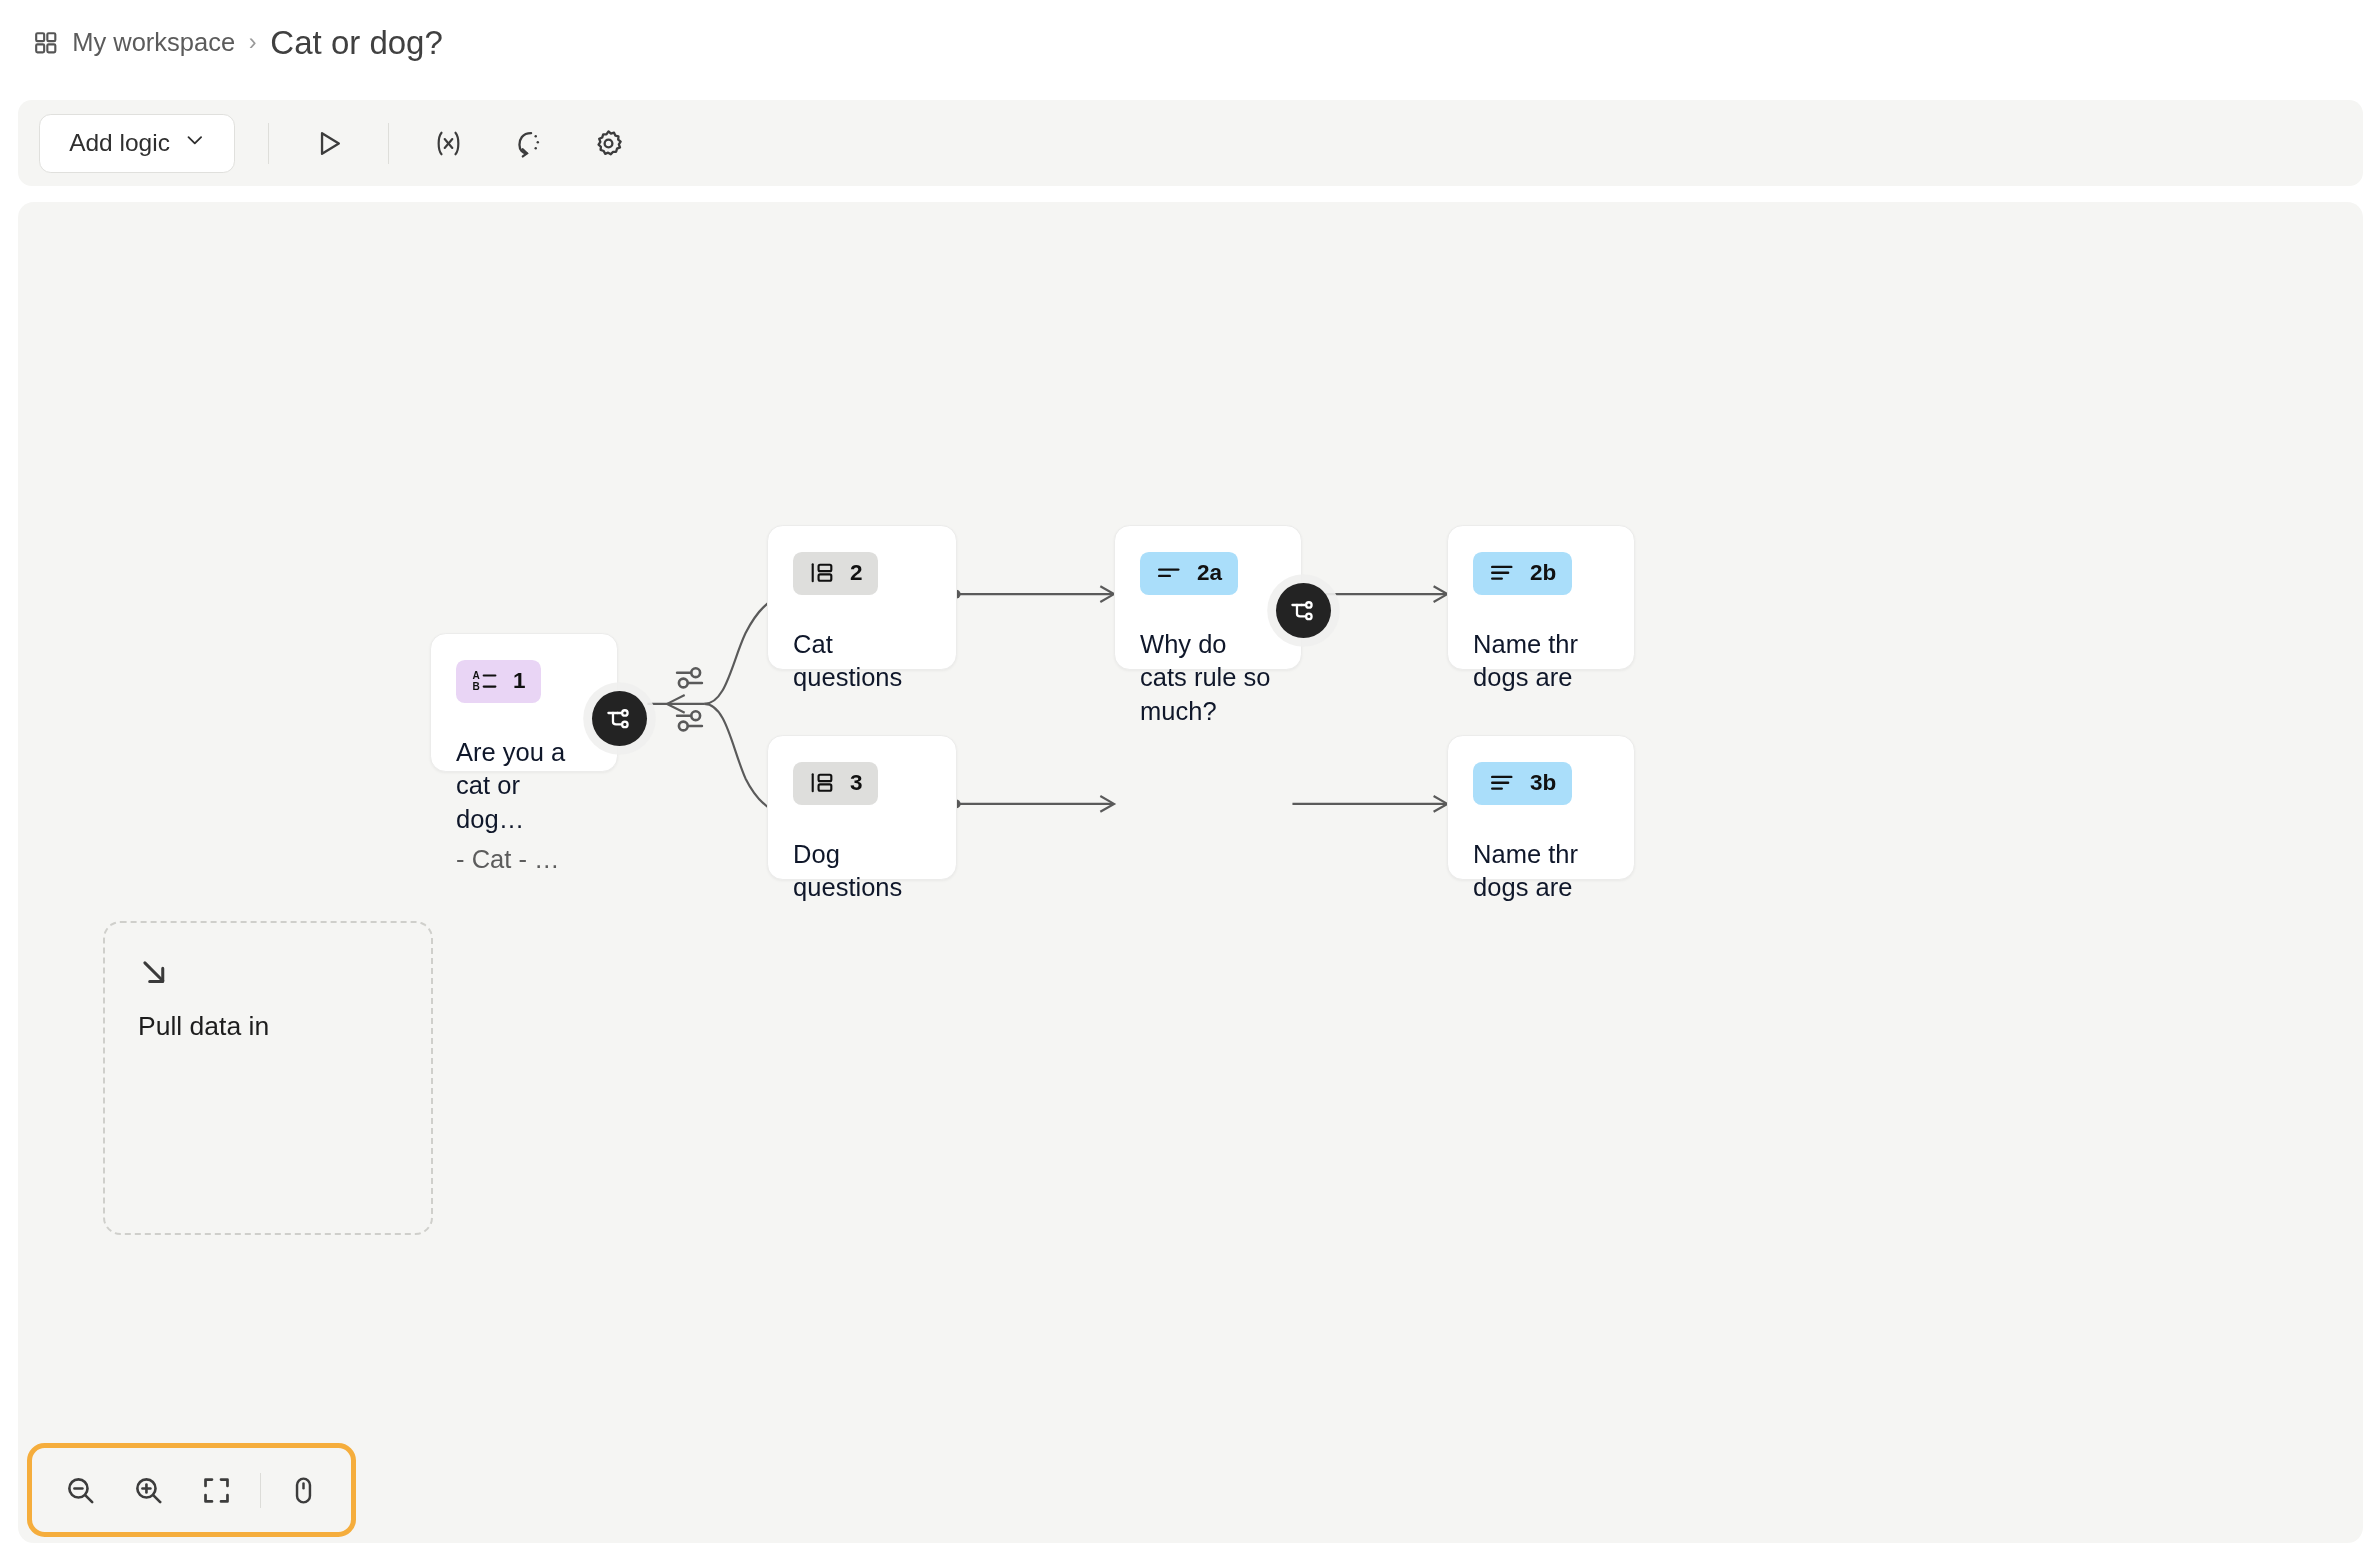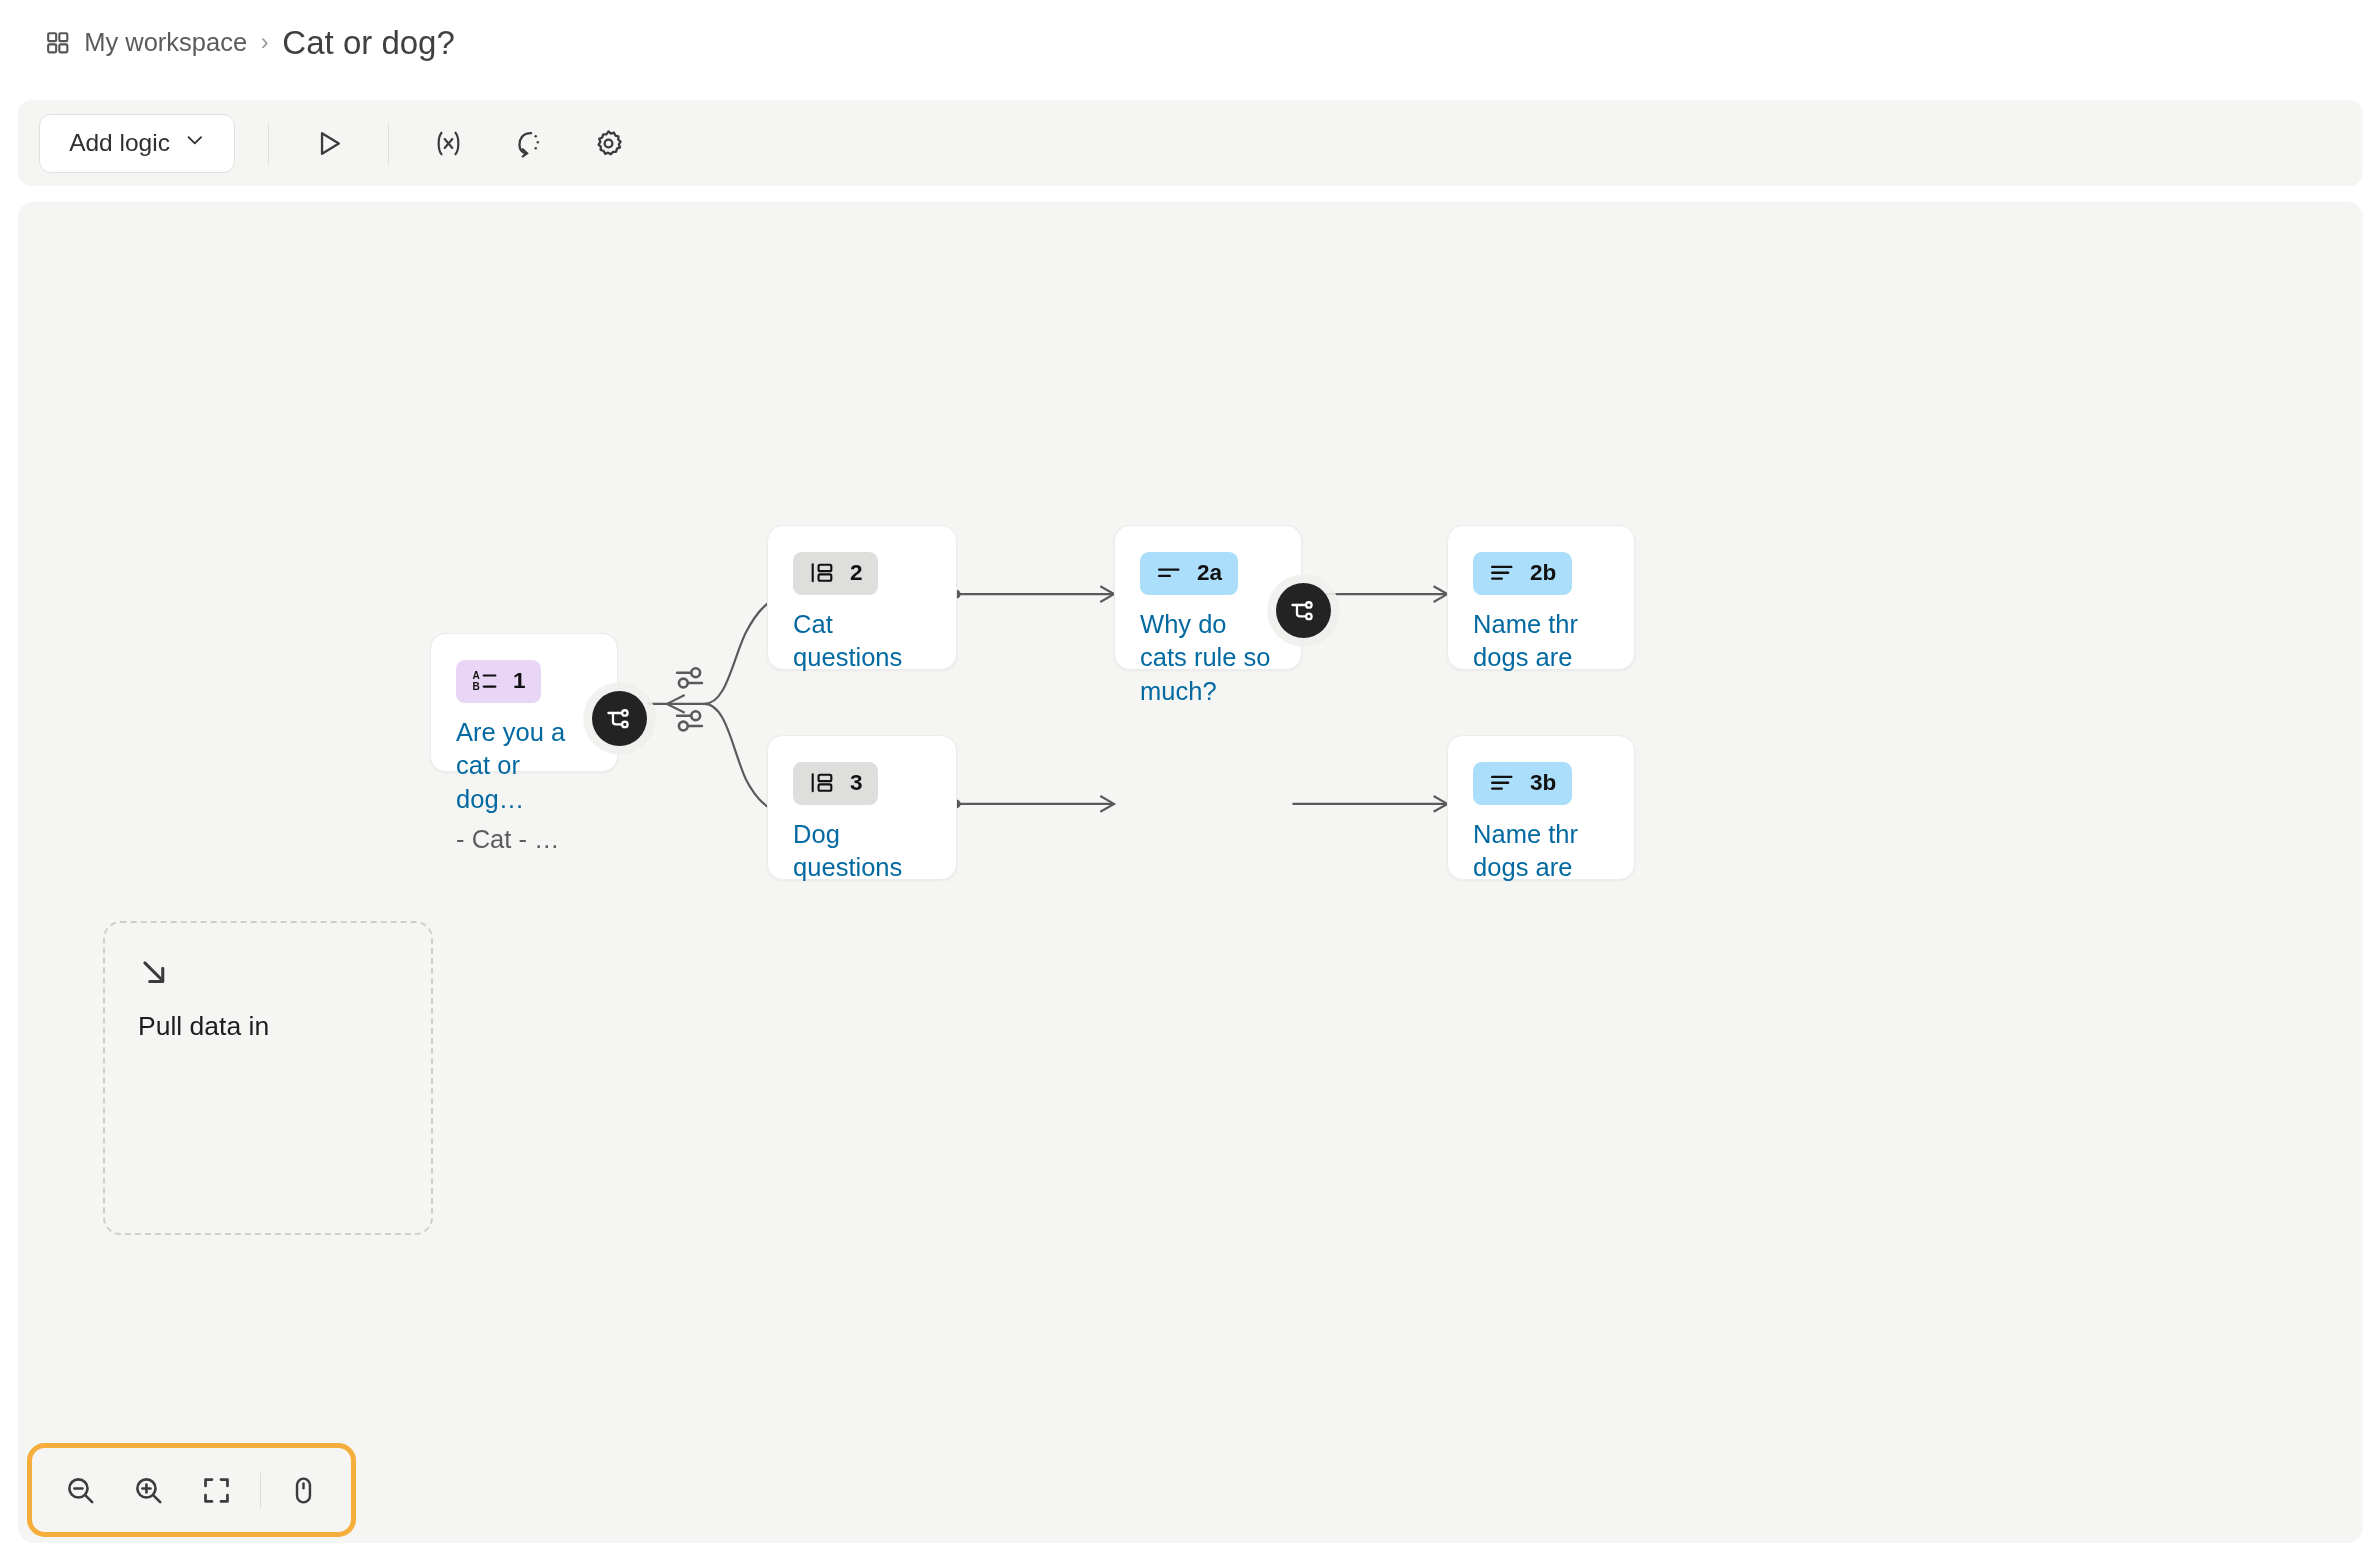--- a/index.html
+++ b/index.html
@@ -5,21 +5,21 @@
   * { box-sizing: border-box; margin: 0; padding: 0; }
   html, body {
     width: 2378px; height: 1558px;
     background: #ffffff;
     font-family: "Liberation Sans", sans-serif;
     overflow: hidden;
   }
 
   
   .topbar {
-    position: absolute; top: 0; left: 12px;
+    position: absolute; top: 0; left: 0;
     width: 2238px; height: 92px;
     display: flex; align-items: center;
   }
   .breadcrumb {
     position: absolute; left: 33px; top: 23.5px;
     display: flex; align-items: center; gap: 13.7px;
     font-size: 25.5px; color: #4b4b4b;
   }
   .grid-icon { width: 25.5px; height: 25.5px; display: block; }
   .crumb-link { color: #5b5b5b; font-size: 25.5px; white-space: nowrap; }
@@ -85,23 +85,23 @@
     display: inline-flex; align-items: center; gap: 15.7px;
     height: 43px; padding: 0 15.7px;
     border-radius: 8.8px;
     font-size: 22.5px; font-weight: bold; color: #111;
   }
   .badge.purple { background: #e9d5f5; }
   .badge.gray   { background: #dededc; }
   .badge.blue   { background: #aadefa; }
   .badge svg { display: block; }
   .node-title {
-    margin-top: 13px;
+    margin-top: 33px;
     font-size: 25.5px; line-height: 1.33;
-    color: #0369a1;
+    color: #0f172a;
     white-space: pre-line;
   }
   .node-opts {
     margin-top: 5.9px;
     font-size: 25.5px; line-height: 1.33;
     color: #5c5c5c;
   }
 
   
   .branch-badge {

